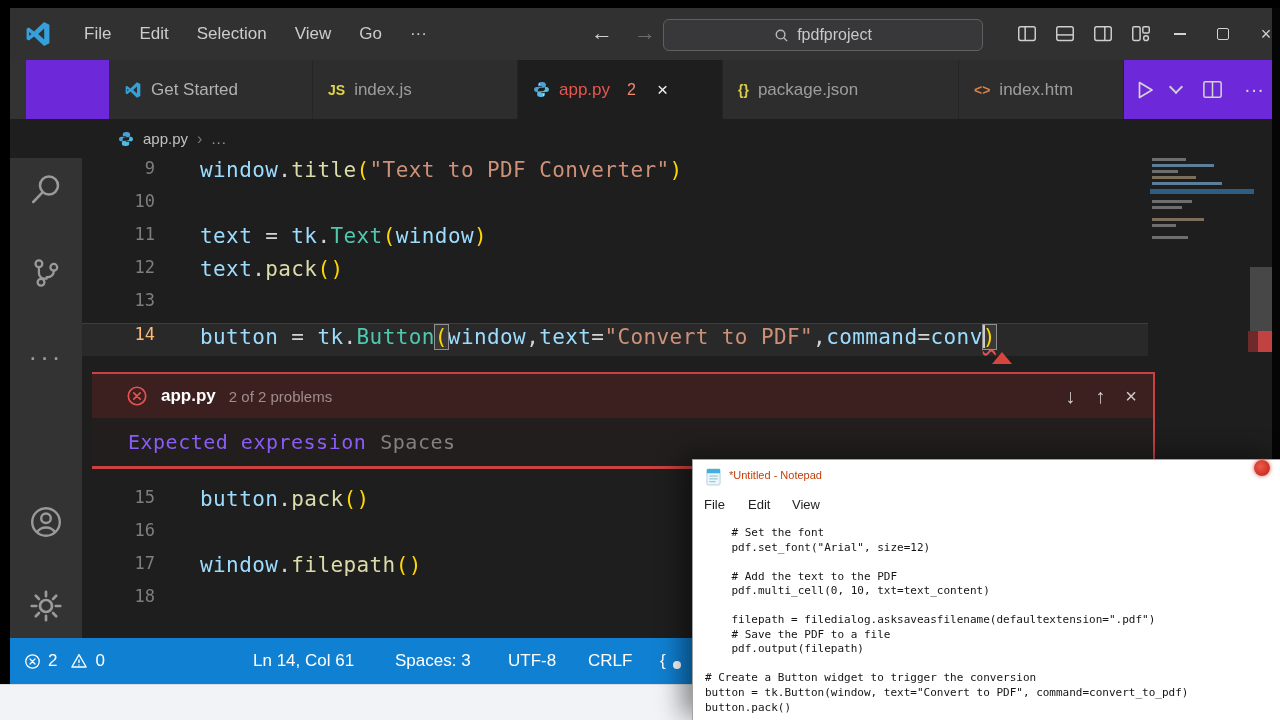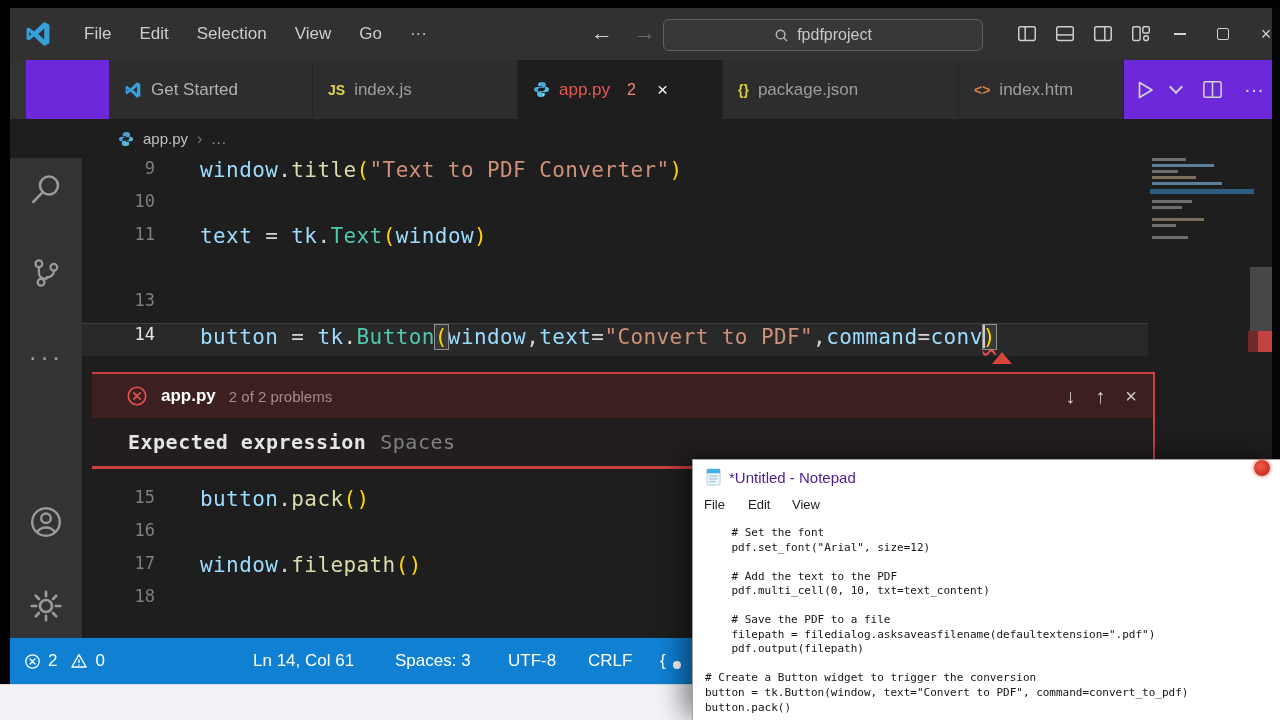--- a/index.html
+++ b/index.html
@@ -41,36 +41,36 @@
   
   #breadcrumb { left:0; top:111px; width:1263px; height:39px; background:#1e1e1e; display:flex; align-items:center; gap:9px; padding-left:108px; }
   #breadcrumb .bfile { color:#c0c0c0; font-size:15px; }
   #breadcrumb .bsep { color:#767676; font-size:16px; }
   #breadcrumb .bell { color:#9a9a9a; font-size:15px; letter-spacing:1px; }
 
   
   .crow { position:absolute; left:72px; width:1066px; height:33px; }
   .crow.active { background:rgba(255,255,255,0.05); border-top:1px solid rgba(255,255,255,0.10); }
   .lnum { position:absolute; left:0; top:0; width:73px; height:33px; line-height:33px; text-align:right; color:#7e7e7e; font:17px "DejaVu Sans Mono", monospace; }
-  .crow.active .lnum { color:#e5e5e5; }
+  .crow.active .lnum { color:#fdba74; }
   .ltext { position:absolute; left:118px; top:0; height:33px; line-height:33px; white-space:pre; font:21px "DejaVu Sans Mono", monospace; letter-spacing:0.4px; color:#d4d4d4; }
   .kv { color:#9cdcfe; } .kf { color:#dcdcaa; } .kc { color:#4ec9b0; } .ks { color:#ce9178; } .kp { color:#d4d4d4; } .kb { color:#ffd700; }
   .kbm { color:#ffd700; outline:1px solid #8f8f8f; background:rgba(130,130,130,0.18); }
   .kerr { text-decoration:underline; text-decoration-style:wavy; text-decoration-color:#f14c4c; text-underline-offset:5px; }
   .cursorbar { display:inline-block; width:2px; height:24px; background:#dcdcdc; vertical-align:-4px; margin-right:-2px; }
 
   
   #errtri { left:1054px; top:352px; width:0; height:0; border-left:10px solid transparent; border-right:10px solid transparent; border-bottom:12px solid #d8453c; }
   #peek { left:82px; top:364px; width:1063px; height:97px; border-top:2px solid #c94141; border-bottom:3px solid #c94141; border-right:2px solid #c94141; background:#221e1e; }
   #peekhead { height:44px; background:#3c2020; display:flex; align-items:center; padding-left:34px; gap:13px; }
   #peektitle { color:#ffffff; font-size:17px; font-weight:bold; }
   #peekcount { color:#a18c8c; font-size:15px; }
   #peekctls { margin-left:auto; margin-right:16px; display:flex; gap:20px; color:#d2c9c9; font-size:20px; }
   #peekbody { height:48px; display:flex; align-items:center; padding-left:36px; gap:14px; font:20px "DejaVu Sans Mono", monospace; letter-spacing:0.5px; }
-  #peekmsg { color:#e5e5e5;font-weight:bold; }
+  #peekmsg { color:#8b5cf6; }
   #peeksrc { color:#818181; }
 
   
   .mmbar { position:absolute; height:2.5px; }
   #mmhl { left:1140px; top:181px; width:104px; height:5px; background:#2e5d82; }
   #sbthumb { left:1240px; top:259px; width:22px; height:73px; background:#474747; }
   #sbreddim { left:1238px; top:323px; width:10px; height:21px; background:#6e2a2a; }
   #sbred { left:1248px; top:323px; width:14px; height:21px; background:#c24242; }
   #rightstrip { left:1272px; top:8px; width:8px; height:676px; background:#050505; }
 
@@ -82,21 +82,21 @@
   
   #statusbar { left:0; top:630px; width:1263px; height:46px; background:#1080d2; color:#ffffff; font-size:17px; }
   .stitem { position:absolute; top:0; height:46px; display:flex; align-items:center; gap:7px; }
   .sdot { width:8px; height:8px; border-radius:50%; background:#fff; margin-top:8px; }
 
   
   #taskbar { left:0; top:684px; width:1280px; height:36px; background:#f1f3f6; border-top:1px solid #d9dbdf; }
 
   
   #notepad { left:692px; top:459px; width:588px; height:261px; background:#ffffff; border:1px solid #a3a3a3; border-right:none; border-bottom:none; box-shadow:-10px -4px 24px rgba(0,0,0,0.45); }
-  #nptitle { position:absolute; left:36px; top:9px; font-size:15px; color:#4c1d95; }
+  #nptitle { position:absolute; left:36px; top:9px; font-size:11px; color:#c2410c; }
   .npmenu { position:absolute; top:37px; font-size:13px; color:#1f1f1f; }
   #npcontent { position:absolute; left:12px; top:66px; width:560px; font:11px "DejaVu Sans Mono", monospace; color:#141414; }
   .npline { white-space:pre; height:14.55px; line-height:14.55px; }
   #reddot { left:1254px; top:460px; width:16px; height:16px; border-radius:50%; background:radial-gradient(circle at 40% 40%, #f05a4a, #b81f12); box-shadow:0 0 4px rgba(200,30,20,.7); }
 
   svg { display:block; }
 </style>
 </head>
 <body>
 
@@ -253,20 +253,24 @@
     <div class="crow" style="top:0;">
       <span class="lnum">9</span>
       <span class="ltext"><span class="kv">window</span><span class="kp">.</span><span class="kf">title</span><span class="kb">(</span><span class="ks">"Text to PDF Converter"</span><span class="kb">)</span></span>
     </div>
     <div class="crow" style="top:33px;text-decoration:underline;">
       <span class="lnum">10</span>
     </div>
     <div class="crow" style="top:66px;">
       <span class="lnum">11</span>
       <span class="ltext"><span class="kv">text</span><span class="kp"> = </span><span class="kv">tk</span><span class="kp">.</span><span class="kc">Text</span><span class="kb">(</span><span class="kv">window</span><span class="kb">)</span></span>
+    </div>
+    <div class="crow" style="top:99px;">
+      <span class="lnum">12</span>
+      <span class="ltext"><span class="kv">text</span><span class="kp">.</span><span class="kf">pack</span><span class="kb">(</span><span class="kb">)</span></span>
     </div>
     <div class="crow" style="top:132px;">
       <span class="lnum">13</span>
     </div>
     <div class="crow active" style="top:165px;">
       <span class="lnum">14</span>
       <span class="ltext"><span class="kv">button</span><span class="kp"> = </span><span class="kv">tk</span><span class="kp">.</span><span class="kc">Button</span><span class="kbm">(</span><span class="kv">window</span><span class="kp">,</span><span class="kv">text</span><span class="kp">=</span><span class="ks">"Convert to PDF"</span><span class="kp">,</span><span class="kv">command</span><span class="kp">=</span><span class="kv">conv</span><span class="cursorbar"></span><span class="kbm kerr">)</span></span>
     </div>
   </div>
 
@@ -401,22 +405,22 @@
   <span class="npmenu" style="left:11px;">File</span>
   <span class="npmenu" style="left:55px;">Edit</span>
   <span class="npmenu" style="left:99px;">View</span>
   <div id="npcontent">
     <div class="npline">    # Set the font</div>
     <div class="npline">    pdf.set_font("Arial", size=12)</div>
     <div class="npline"></div>
     <div class="npline">    # Add the text to the PDF</div>
     <div class="npline">    pdf.multi_cell(0, 10, txt=text_content)</div>
     <div class="npline"></div>
+    <div class="npline">    filepath = filedialog.asksaveasfilename(defaultextension=".pdf")</div>
     <div class="npline">    # Save the PDF to a file</div>
-    <div class="npline">    filepath = filedialog.asksaveasfilename(defaultextension=".pdf")</div>
     <div class="npline">    pdf.output(filepath)</div>
     <div class="npline"></div>
     <div class="npline"># Create a Button widget to trigger the conversion</div>
     <div class="npline">button = tk.Button(window, text="Convert to PDF", command=convert_to_pdf)</div>
     <div class="npline">button.pack()</div>
   </div>
 </div>
 <div id="reddot" class="abs"></div>
 
 </body></html>

